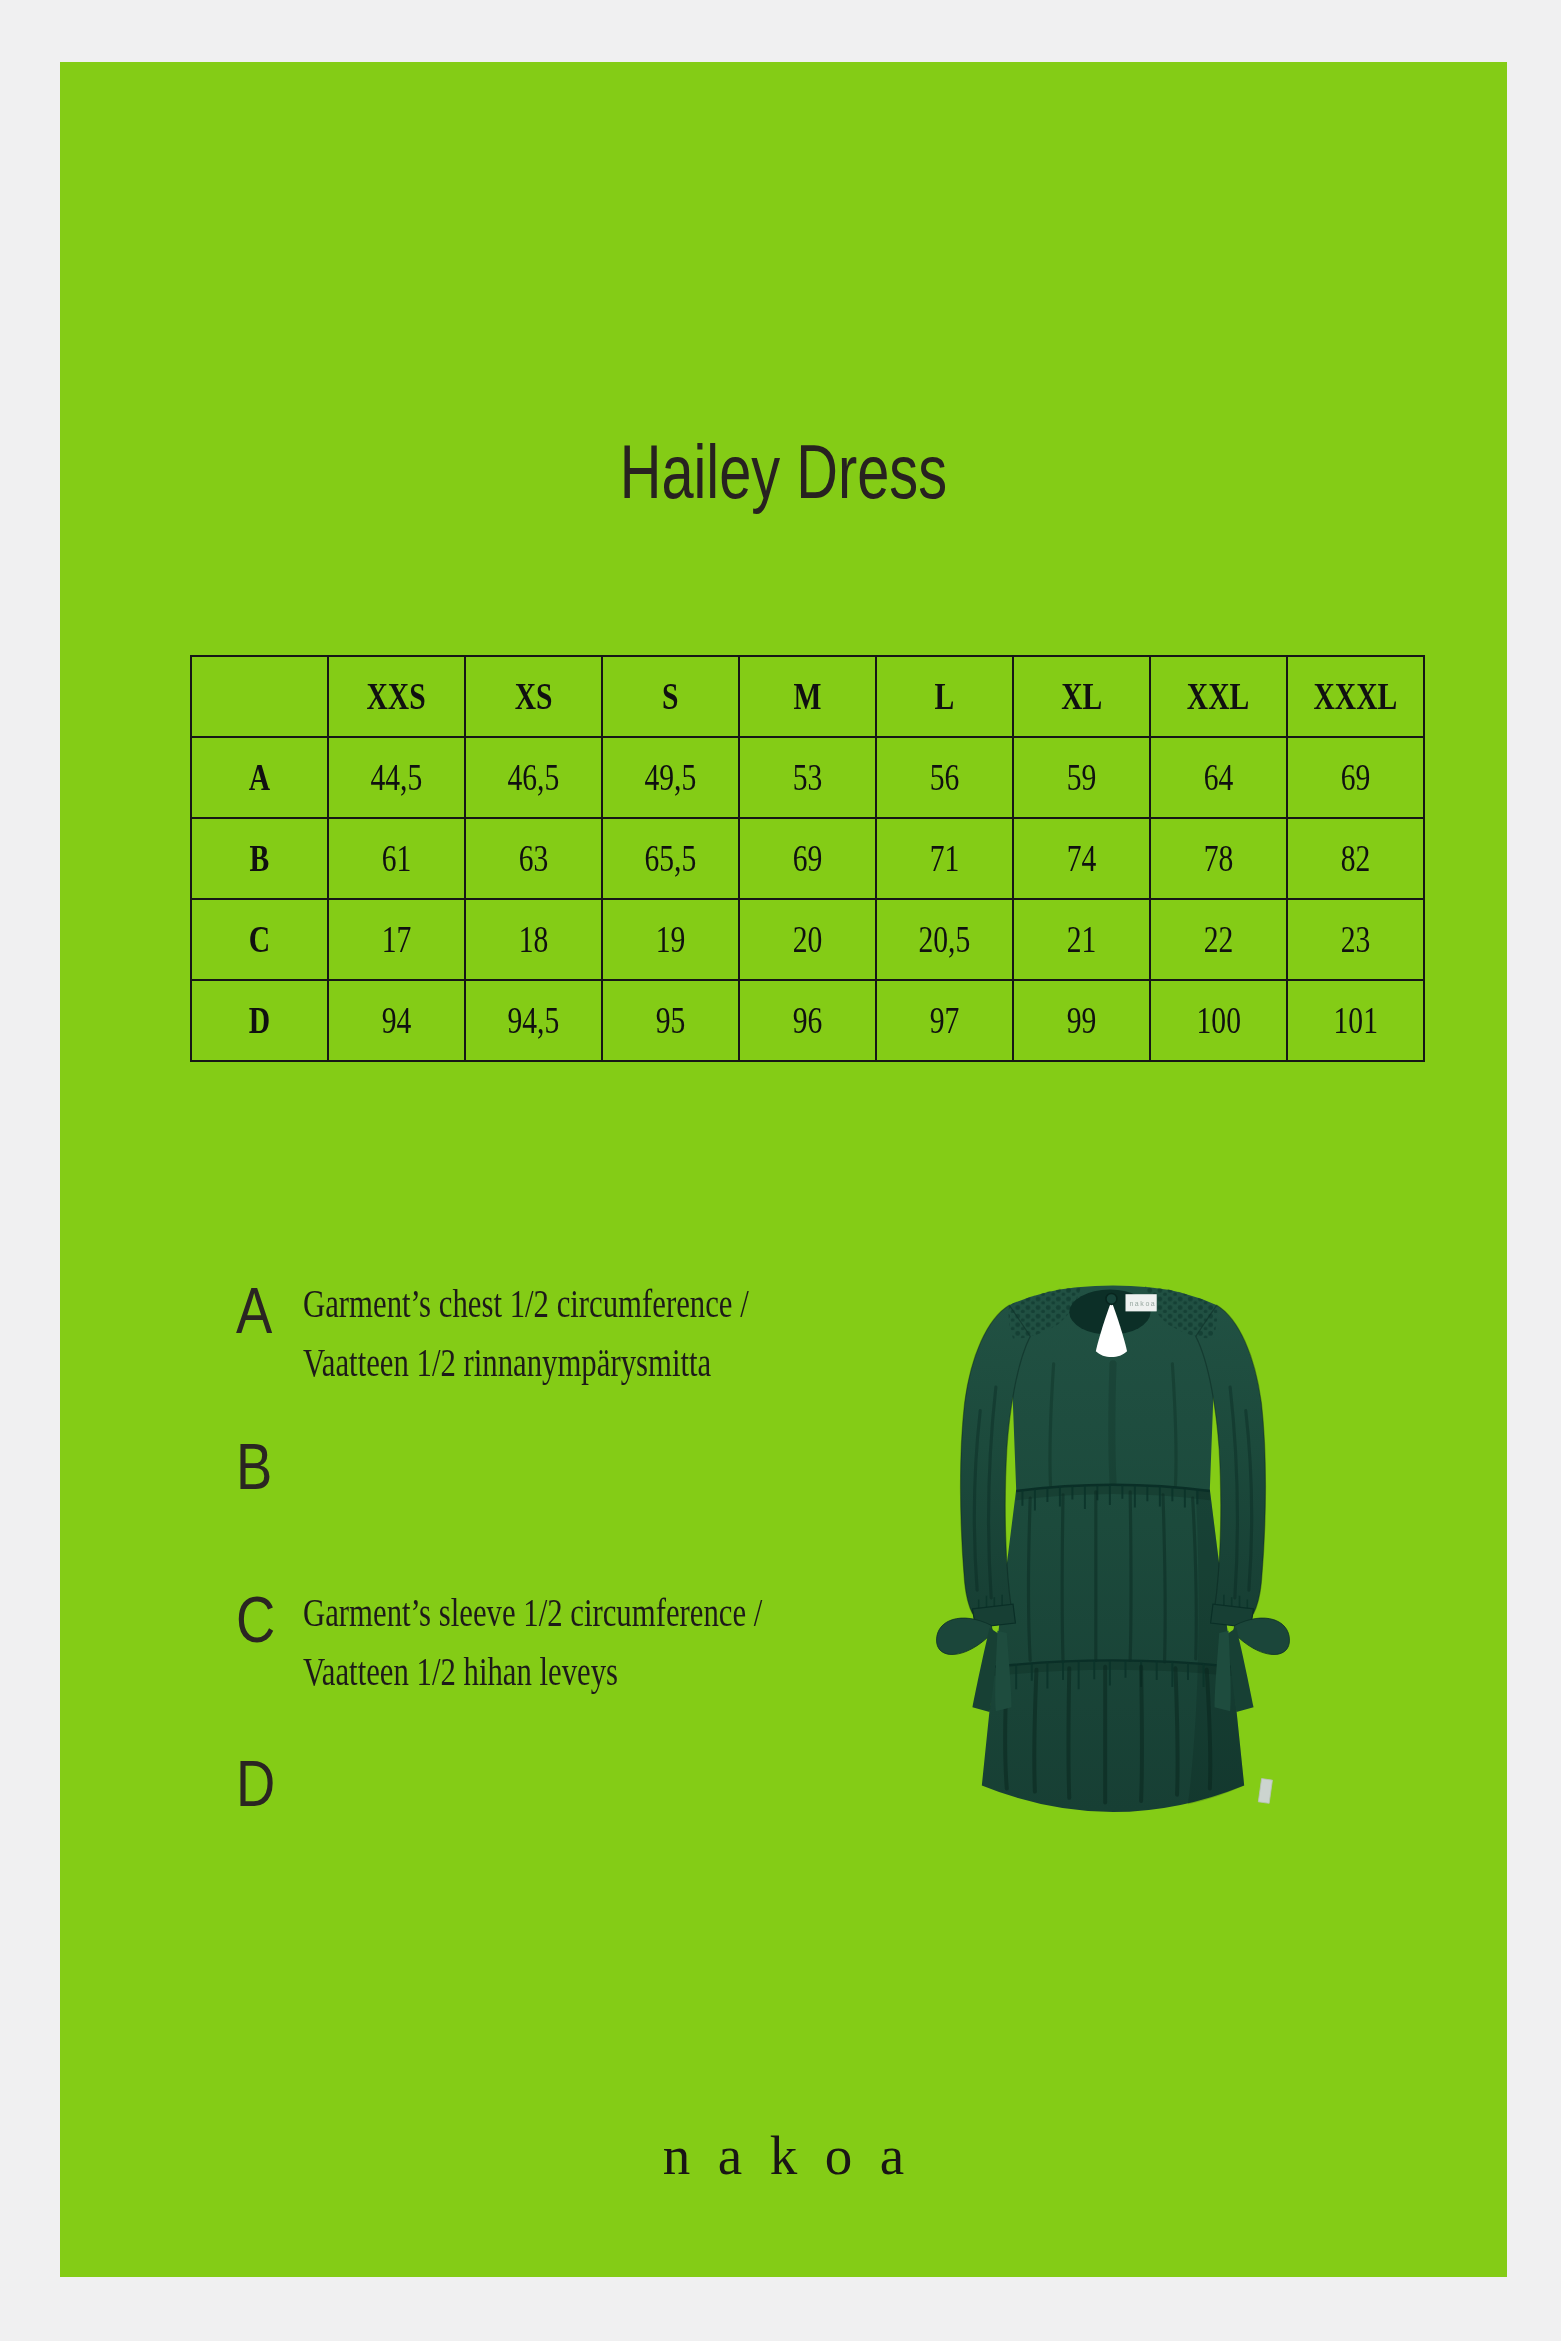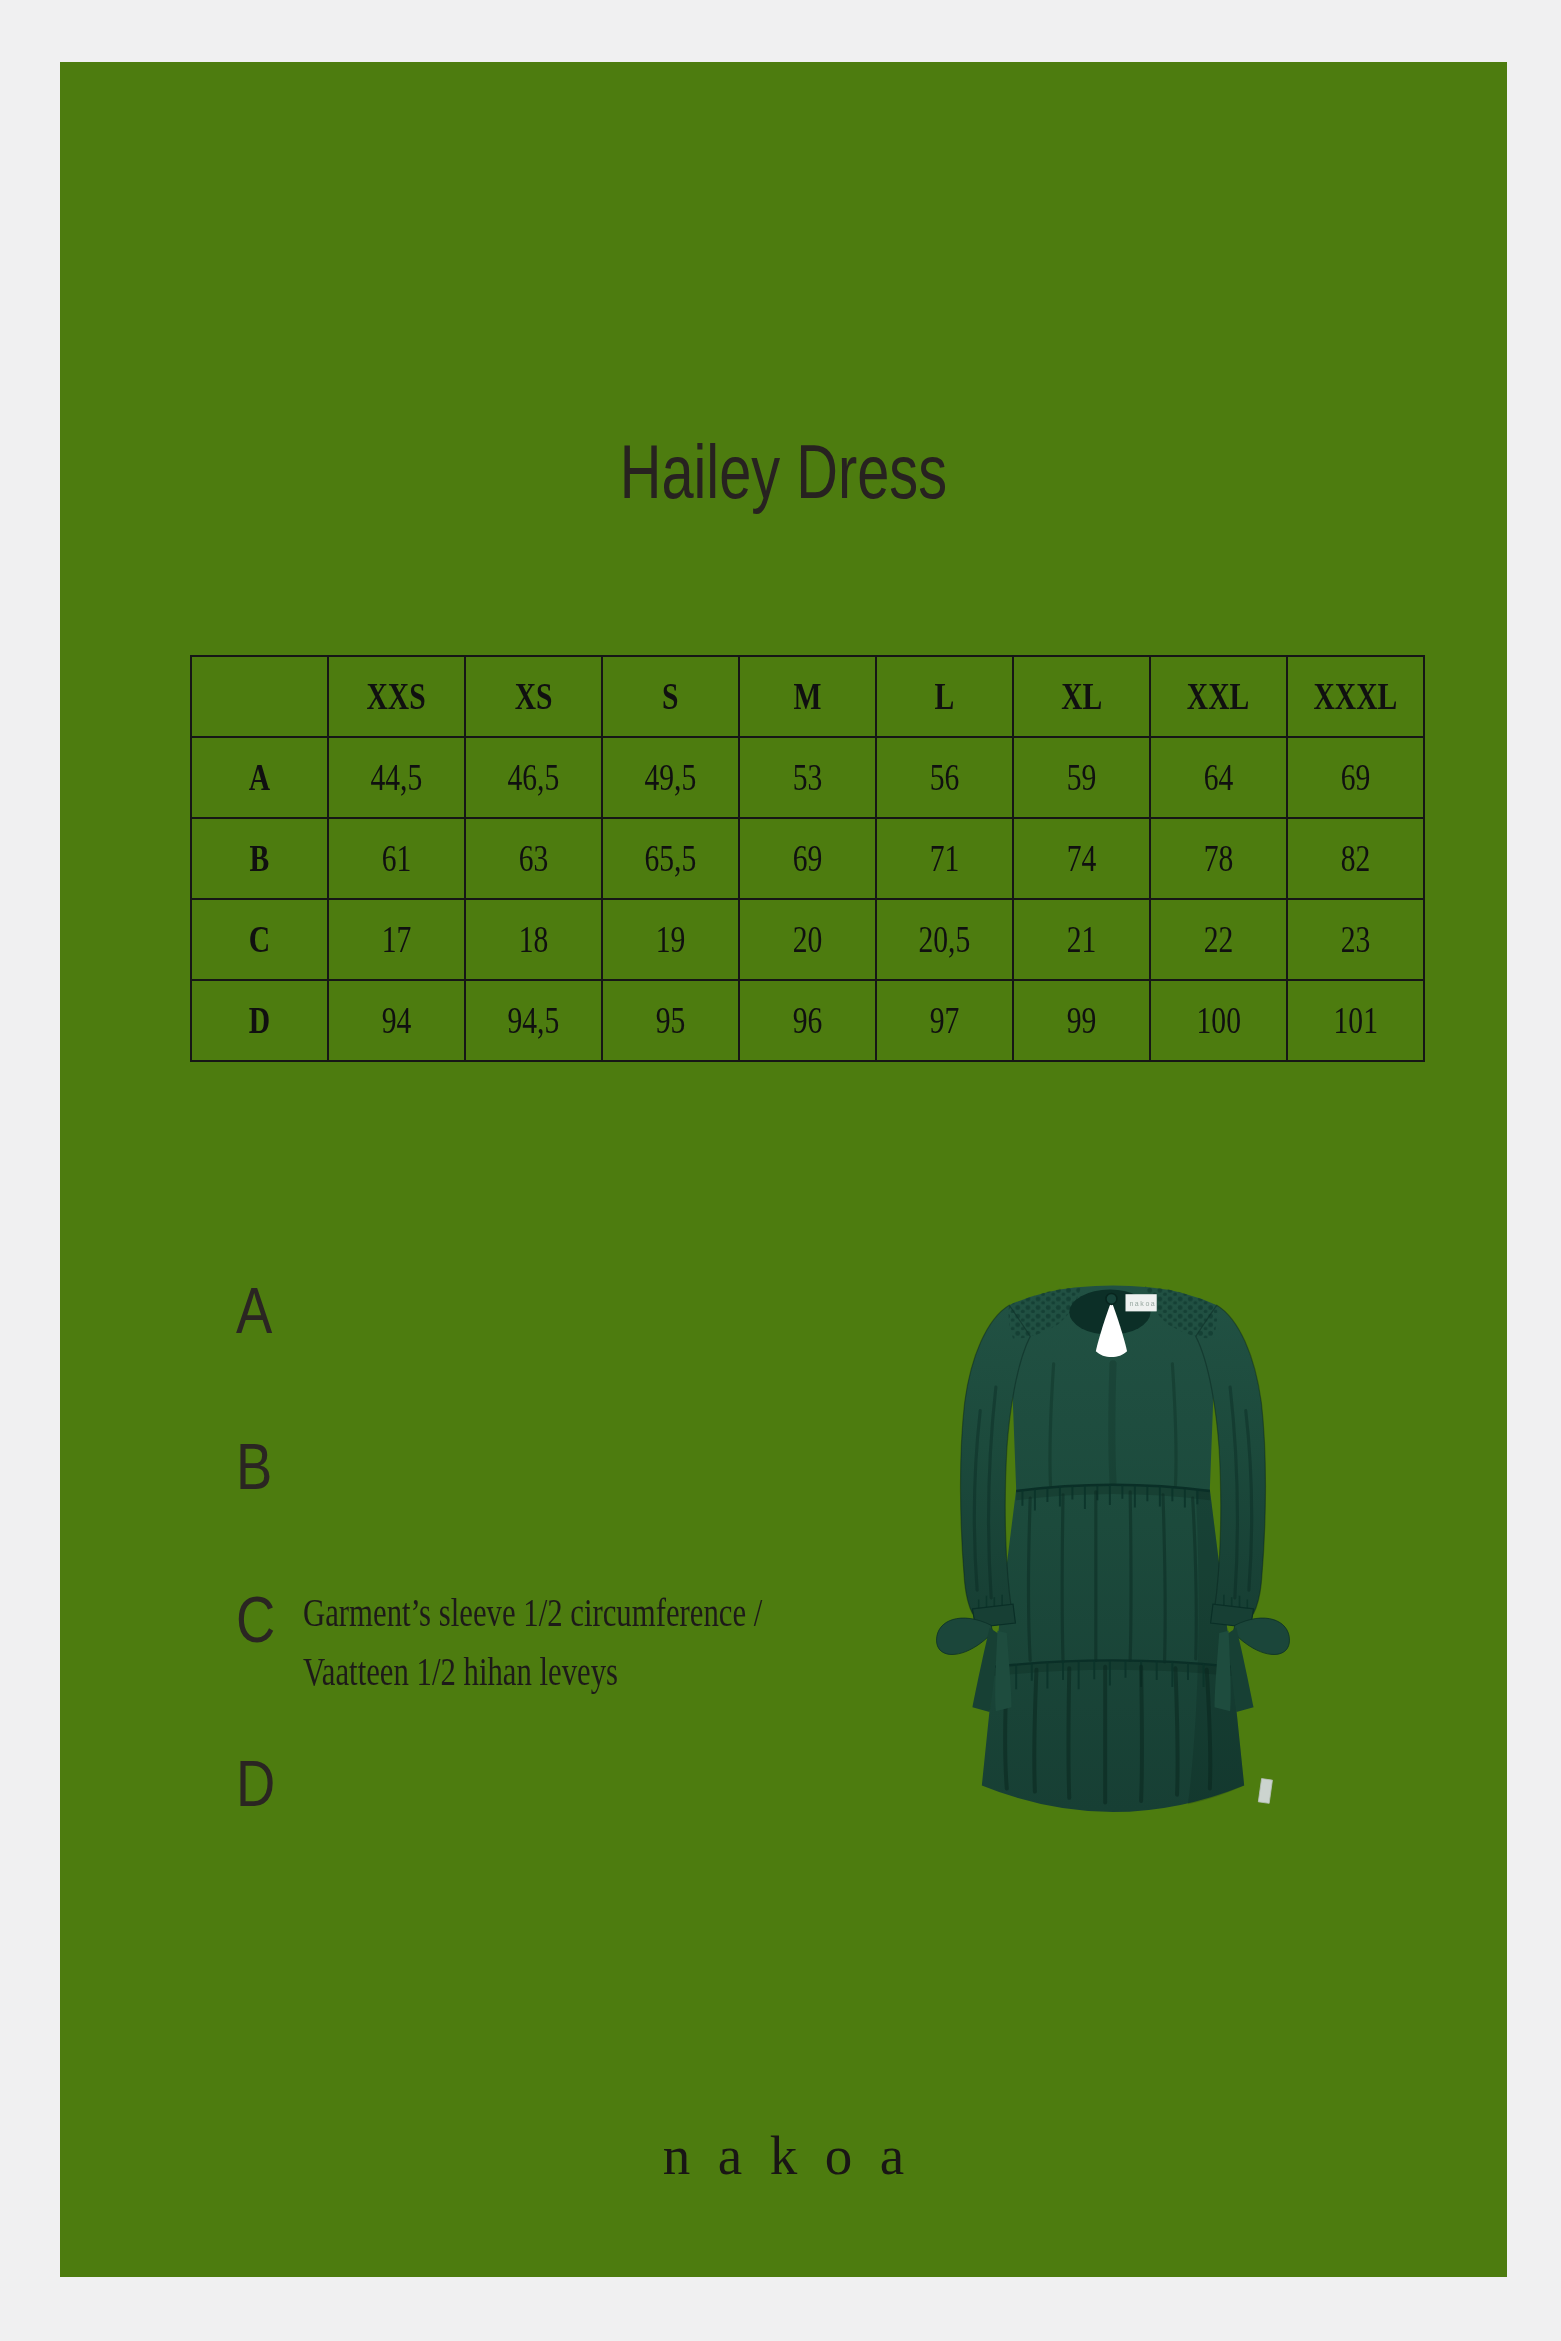--- a/index.html
+++ b/index.html
@@ -5,21 +5,21 @@
   html,body { margin:0; padding:0; }
   body {
     width:1561px; height:2342px;
     background:#f0f0f1;
     font-family:"Liberation Sans", sans-serif;
     position:relative;
   }
   .card {
     position:absolute; left:60px; top:62px;
     width:1447px; height:2215px;
-    background:#4d7c0f;
+    background:#84cc16;
   }
   
   .title {
     position:absolute; left:0; top:368px; width:100%;
     text-align:center;
     font-size:76px; font-weight:400; color:#272220;
     letter-spacing:0px; line-height:1.1;
   }
   .title .squeeze { display:inline-block; transform:scaleX(.76); transform-origin:center top; white-space:nowrap; }
   
@@ -147,20 +147,24 @@
         <td><span class="cnd">99</span></td>
         <td><span class="cnd">100</span></td>
         <td><span class="cnd">101</span></td>
       </tr>
     </tbody>
       </table>
   </div>
 
   <div class="legend-block lb-a">
     <div class="lg-letter-box"><span class="lg-letter">A</span></div>
+    <div>
+      <div class="lg-text">Garment’s chest 1/2 circumference /</div>
+      <div class="lg-text">Vaatteen 1/2 rinnanympärysmitta</div>
+    </div>
   </div>
   <div class="legend-block lb-b">
     <div class="lg-letter-box"><span class="lg-letter">B</span></div>
   </div>
   <div class="legend-block lb-c">
     <div class="lg-letter-box"><span class="lg-letter">C</span></div>
     <div>
       <div class="lg-text">Garment’s sleeve 1/2 circumference /</div>
       <div class="lg-text">Vaatteen 1/2 hihan leveys</div>
     </div>

